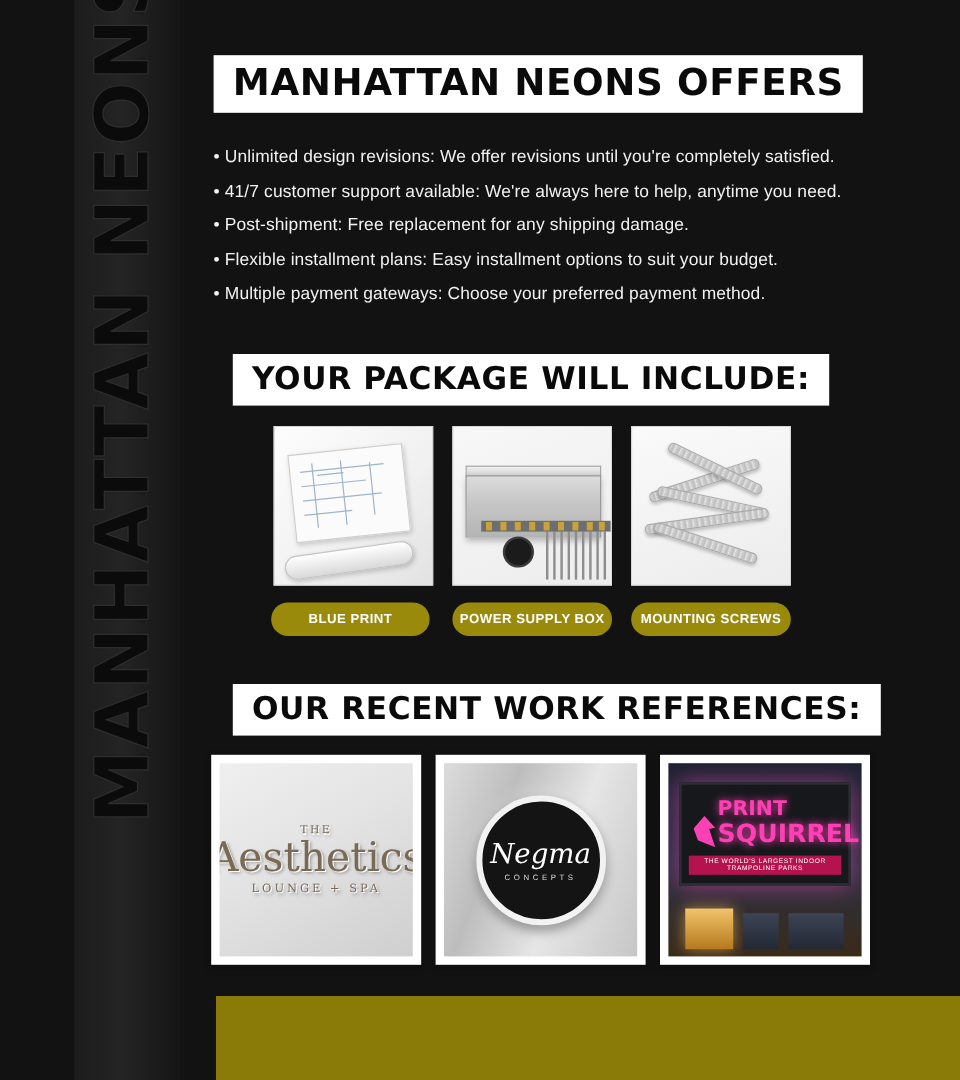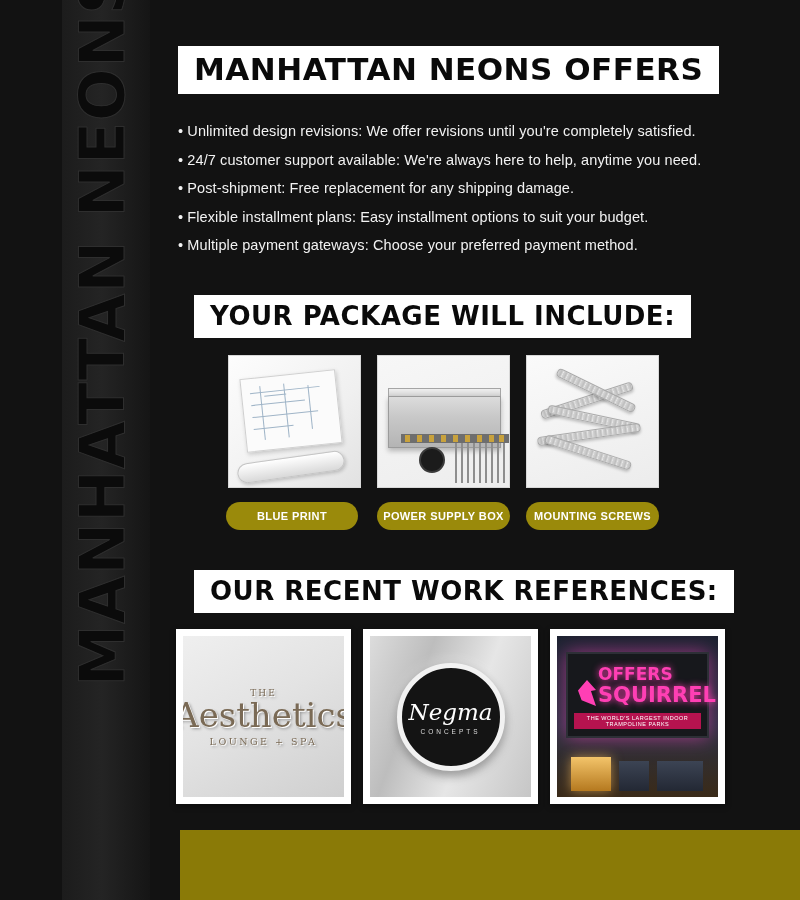--- a/index.html
+++ b/index.html
@@ -282,21 +282,21 @@
   <div class="side-band">
     <div class="side-band-text">MANHATTAN NEONS</div>
   </div>
 
   <div class="content">
 
     <div class="banner banner-1">MANHATTAN NEONS OFFERS</div>
 
     <div class="bullets">
       <div class="bullet">• Unlimited design revisions: We offer revisions until you're completely satisfied.</div>
-      <div class="bullet">• 24/7 customer support available: We're always here to help, anytime you need.</div>
+      <div class="bullet">• 41/7 customer support available: We're always here to help, anytime you need.</div>
       <div class="bullet">• Post-shipment: Free replacement for any shipping damage.</div>
       <div class="bullet">• Flexible installment plans: Easy installment options to suit your budget.</div>
       <div class="bullet">• Multiple payment gateways: Choose your preferred payment method.</div>
     </div>
 
     <div class="section-2">
       <div class="banner banner-2">YOUR PACKAGE WILL INCLUDE:</div>
 
       <div class="pkg-row">
 
@@ -392,21 +392,21 @@
               <div class="r2-main">Negma</div>
               <div class="r2-sub">CONCEPTS</div>
             </div>
           </div>
         </div>
 
         <div class="ref-card">
           <div class="ref-inner ref3">
             <div class="r3-sign">
               <div class="r3-mascot"></div>
-              <div class="r3-top">OFFERS</div>
+              <div class="r3-top">PRINT</div>
               <div class="r3-bot">SQUIRREL</div>
               <div class="r3-strip">THE WORLD'S LARGEST INDOOR TRAMPOLINE PARKS</div>
             </div>
             <div class="r3-window"></div>
             <div class="r3-window2"></div>
             <div class="r3-window3"></div>
           </div>
         </div>
 
       </div>

